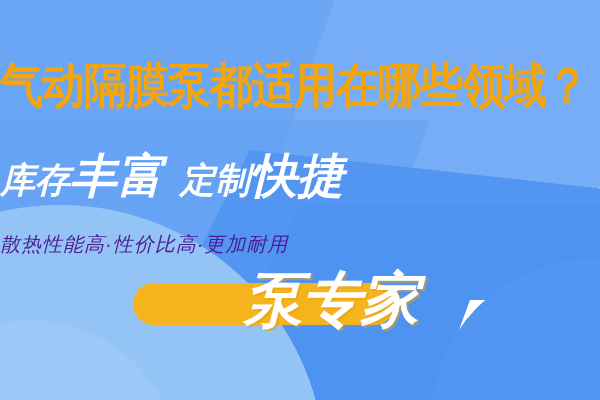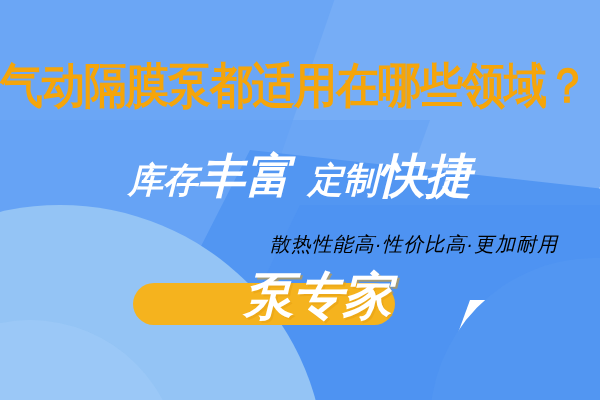--- a/index.html
+++ b/index.html
@@ -153,21 +153,20 @@
     line-height: 1;
     transform: scaleY(1.12);
     transform-origin: left top;
   }
 
   .subline {
     position: absolute;
     top: 152px;
     left: 0;
     width: 600px;
-    text-align: center;
     white-space: nowrap;
     color: #ffffff;
     line-height: 1;
   }
   .subline .small {
     font-size: 35px;
     font-weight: bold;
     font-style: italic;
     letter-spacing: 0px;
     vertical-align: baseline;
@@ -182,22 +181,22 @@
   .subline .gap {
     display: inline-block;
     width: 16px;
   }
 
   .tagline {
     position: absolute;
     top: 234px;
     left: 0;
     width: 558px;
-    text-align: right;
-    color: #000000;
+    text-align: left;
+    color: #4c1d95;
     font-size: 20px;
     font-style: italic;
     letter-spacing: 1px;
     white-space: nowrap;
     line-height: 1;
   }
 
   .badge {
     position: absolute;
     top: 283px;
@@ -218,21 +217,21 @@
     color: #1d1d1d;
     letter-spacing: 1px;
     white-space: nowrap;
     line-height: 1;
   }
 
   .badge-main {
     position: absolute;
     top: 271px;
     left: 244px;
-    font-size: 50px;
+    font-size: 59px;
     font-weight: bold;
     font-style: italic;
     color: #ffffff;
     letter-spacing: -1px;
     white-space: nowrap;
     line-height: 1;
     text-shadow: 2px 2px 0 rgba(230,160,20,0.55);
   }
 </style>
 </head>

